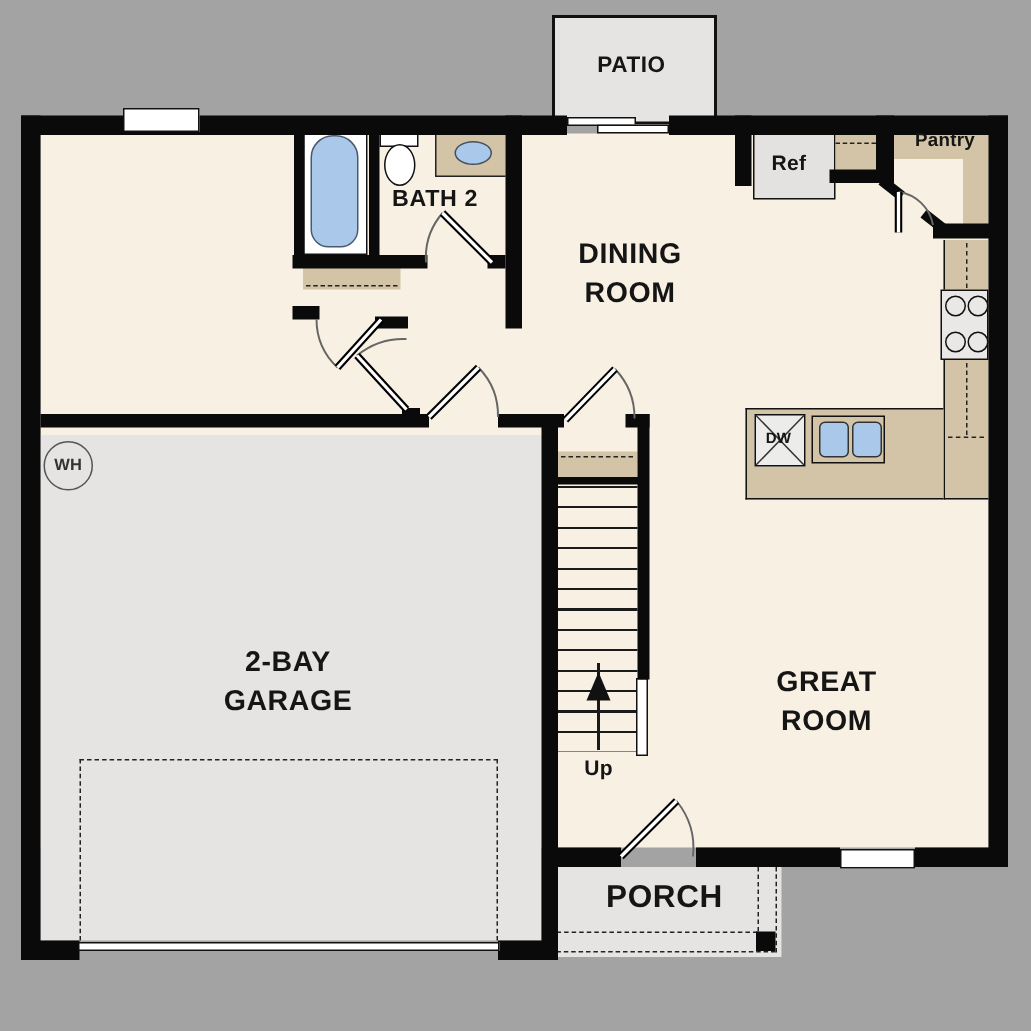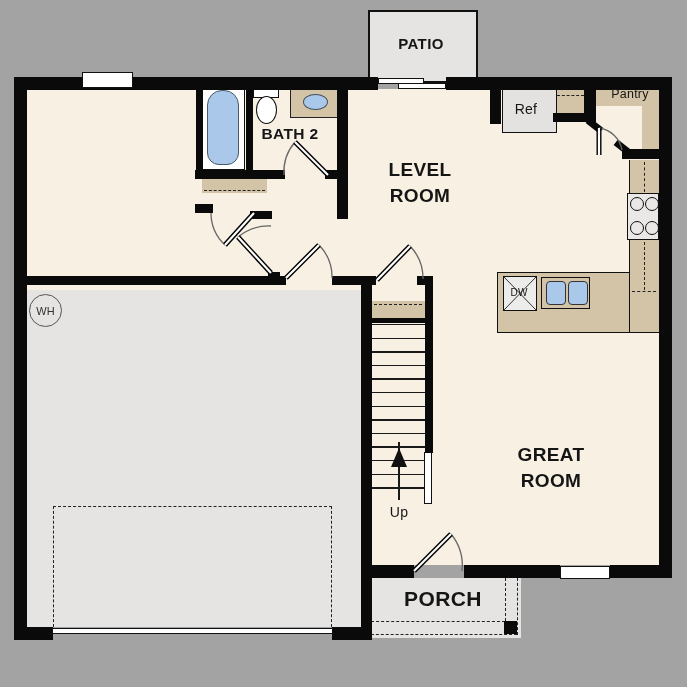--- a/index.html
+++ b/index.html
@@ -7,21 +7,21 @@
         font-family:"Liberation Sans",sans-serif;}
   .abs{position:absolute;}
   .w{position:absolute;background:var(--wall,#0a0a0a);}
   .floor{position:absolute;background:var(--floor,#f7f0e3);}
   .out{position:absolute;background:var(--outdoor,#e5e4e2);}
   .tan{position:absolute;background:var(--counter,#d3c4a7);}
   .blue{position:absolute;background:var(--blue,#aac8e9);}
   .appl{position:absolute;background:var(--appliance,#e9e8e6);}
   .lbl{position:absolute;transform:translate(-50%,-50%);font-weight:bold;color:#151515;
        white-space:nowrap;text-align:center;letter-spacing:.4px;line-height:1.35;}
-  .lbl.n{font-weight:normal;letter-spacing:.2px;text-align:center;}
+  .lbl.n{font-weight:bold;letter-spacing:.2px;text-align:center;}
   .dash{position:absolute;}
   svg.overlay{position:absolute;left:0;top:0;pointer-events:none;}
 </style>
 </head>
 <body>
 
 <div id="plan">
 
   <div class="floor" style="left:27px;top:89px;width:632px;height:476px;"></div>
   <div class="out" style="left:27px;top:290px;width:334px;height:337px;"></div>
@@ -135,27 +135,31 @@
       <line x1="414" y1="571" x2="451" y2="534" stroke="#000" stroke-width="5"></line>
       <line x1="414" y1="571" x2="451" y2="534" stroke="#fff" stroke-width="2.2"></line>
       <line x1="504" y1="277" x2="536" y2="310" stroke="#333" stroke-width="1"></line>
       <line x1="536" y1="277" x2="504" y2="310" stroke="#333" stroke-width="1"></line>
     </g>
   </svg>
 
   <div class="lbl" style="left:421px;top:44px;font-size:15px;">PATIO</div>
   <div class="lbl" style="left:290px;top:134px;font-size:15.5px;">BATH 2</div>
   <div class="lbl" style="left:420px;top:183px;font-size:19px;">
-    <div>LEVEL</div>
+    <div>DINING</div>
     <div>ROOM</div>
   </div>
   <div class="lbl n" style="left:630px;top:94px;font-size:12.5px;">Pantry</div>
   <div class="lbl n" style="left:526px;top:109px;font-size:14px;">Ref</div>
   <div class="lbl n" style="left:519px;top:293px;font-size:10px;">DW</div>
   <div class="lbl n" style="left:45.5px;top:311px;font-size:11px;color:#333;">WH</div>
   <div class="lbl n" style="left:399px;top:512px;font-size:14px;">Up</div>
   <div class="lbl" style="left:551px;top:448px;font-size:19px;margin-top:20px;">
     <div>GREAT</div>
     <div>ROOM</div>
   </div>
+  <div class="lbl" style="left:192px;top:455px;font-size:19px;">
+    <div>2-BAY</div>
+    <div>GARAGE</div>
+  </div>
   <div class="lbl" style="left:443px;top:599px;font-size:21px;">PORCH</div>
 
 </div>
 
 </body></html>

